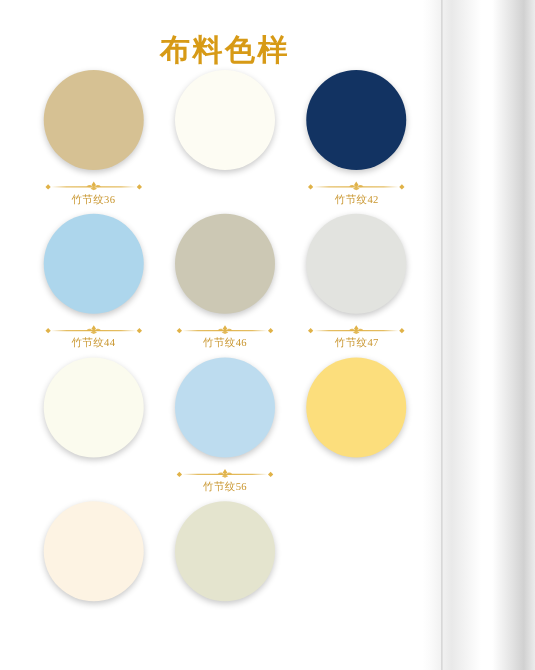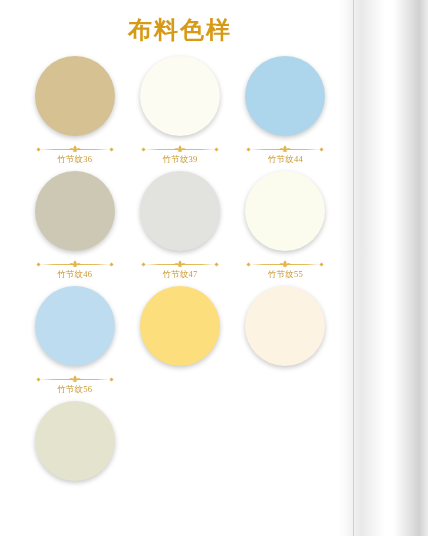--- a/index.html
+++ b/index.html
@@ -47,21 +47,21 @@
     right: 74px;
     width: 1px;
     height: 536px;
     background: rgba(196,196,196,0.75);
     pointer-events: none;
   }
 
   
   #title {
     position: absolute;
-    top: 14px;
+    top: 24px;
     left: 0;
     width: 360px;
     text-align: center;
     font-size: 24px;
     font-weight: bold;
     letter-spacing: 2px;
     color: #D79A16;
     font-family: "Liberation Serif", "DejaVu Serif", serif;
   }
 
@@ -176,35 +176,38 @@
                 <path d="M4.2 5.1 C6.0 3.6 7.6 3.9 8.6 5.2 C7.3 5.9 5.6 5.9 4.2 5.1 Z" fill="currentColor" opacity="0.85"></path>
                 <path d="M15.8 5.1 C14.0 3.6 12.4 3.9 11.4 5.2 C12.7 5.9 14.4 5.9 15.8 5.1 Z" fill="currentColor" opacity="0.85"></path>
               </svg>
             </span>
           </div>
           <div class="swatch-label">竹节纹36</div>
         </div>
       </div>
       <div class="swatch-cell">
         <div class="swatch-disc" style="background: rgb(253, 252, 243);"></div>
-        <div class="swatch-meta">
-          <div class="ornament">
-            <span class="dot-l"></span>
-            <span class="rule"></span>
-            <span class="dot-r"></span>
-            <span class="fleur">
-              <svg viewBox="0 0 20 11" width="20" height="11" aria-hidden="true">
-                <path d="M10 1.2 L11.9 4.2 L10 5.4 L8.1 4.2 Z" fill="currentColor"></path>
-                <path d="M10 5.2 L12.6 6.9 L10 8.2 L7.4 6.9 Z" fill="currentColor" opacity="0.9"></path>
-                <path d="M4.2 5.1 C6.0 3.6 7.6 3.9 8.6 5.2 C7.3 5.9 5.6 5.9 4.2 5.1 Z" fill="currentColor" opacity="0.85"></path>
-                <path d="M15.8 5.1 C14.0 3.6 12.4 3.9 11.4 5.2 C12.7 5.9 14.4 5.9 15.8 5.1 Z" fill="currentColor" opacity="0.85"></path>
-              </svg>
-            </span>
-          </div>
-          <div class="swatch-label">竹节纹39</div>
+      </div>
+      <div class="swatch-cell">
+        <div class="swatch-disc" style="background: rgb(18, 51, 98);"></div>
+        <div class="swatch-meta">
+          <div class="ornament">
+            <span class="dot-l"></span>
+            <span class="rule"></span>
+            <span class="dot-r"></span>
+            <span class="fleur">
+              <svg viewBox="0 0 20 11" width="20" height="11" aria-hidden="true">
+                <path d="M10 1.2 L11.9 4.2 L10 5.4 L8.1 4.2 Z" fill="currentColor"></path>
+                <path d="M10 5.2 L12.6 6.9 L10 8.2 L7.4 6.9 Z" fill="currentColor" opacity="0.9"></path>
+                <path d="M4.2 5.1 C6.0 3.6 7.6 3.9 8.6 5.2 C7.3 5.9 5.6 5.9 4.2 5.1 Z" fill="currentColor" opacity="0.85"></path>
+                <path d="M15.8 5.1 C14.0 3.6 12.4 3.9 11.4 5.2 C12.7 5.9 14.4 5.9 15.8 5.1 Z" fill="currentColor" opacity="0.85"></path>
+              </svg>
+            </span>
+          </div>
+          <div class="swatch-label">竹节纹42</div>
         </div>
       </div>
       <div class="swatch-cell">
         <div class="swatch-disc" style="background: rgb(173, 214, 236);"></div>
         <div class="swatch-meta">
           <div class="ornament">
             <span class="dot-l"></span>
             <span class="rule"></span>
             <span class="dot-r"></span>
             <span class="fleur">
@@ -252,36 +255,20 @@
                 <path d="M4.2 5.1 C6.0 3.6 7.6 3.9 8.6 5.2 C7.3 5.9 5.6 5.9 4.2 5.1 Z" fill="currentColor" opacity="0.85"></path>
                 <path d="M15.8 5.1 C14.0 3.6 12.4 3.9 11.4 5.2 C12.7 5.9 14.4 5.9 15.8 5.1 Z" fill="currentColor" opacity="0.85"></path>
               </svg>
             </span>
           </div>
           <div class="swatch-label">竹节纹47</div>
         </div>
       </div>
       <div class="swatch-cell">
         <div class="swatch-disc" style="background: rgb(251, 251, 238);"></div>
-        <div class="swatch-meta">
-          <div class="ornament">
-            <span class="dot-l"></span>
-            <span class="rule"></span>
-            <span class="dot-r"></span>
-            <span class="fleur">
-              <svg viewBox="0 0 20 11" width="20" height="11" aria-hidden="true">
-                <path d="M10 1.2 L11.9 4.2 L10 5.4 L8.1 4.2 Z" fill="currentColor"></path>
-                <path d="M10 5.2 L12.6 6.9 L10 8.2 L7.4 6.9 Z" fill="currentColor" opacity="0.9"></path>
-                <path d="M4.2 5.1 C6.0 3.6 7.6 3.9 8.6 5.2 C7.3 5.9 5.6 5.9 4.2 5.1 Z" fill="currentColor" opacity="0.85"></path>
-                <path d="M15.8 5.1 C14.0 3.6 12.4 3.9 11.4 5.2 C12.7 5.9 14.4 5.9 15.8 5.1 Z" fill="currentColor" opacity="0.85"></path>
-              </svg>
-            </span>
-          </div>
-          <div class="swatch-label">竹节纹55</div>
-        </div>
       </div>
       <div class="swatch-cell">
         <div class="swatch-disc" style="background: rgb(189, 220, 239);"></div>
         <div class="swatch-meta">
           <div class="ornament">
             <span class="dot-l"></span>
             <span class="rule"></span>
             <span class="dot-r"></span>
             <span class="fleur">
               <svg viewBox="0 0 20 11" width="20" height="11" aria-hidden="true">

